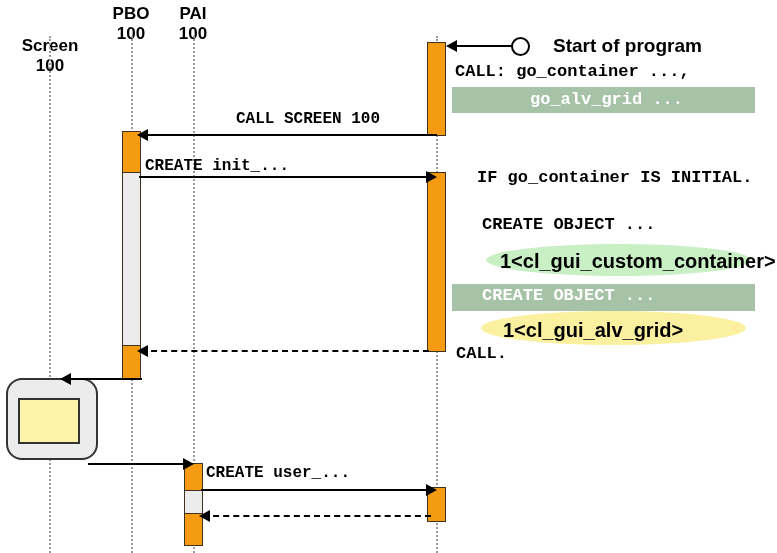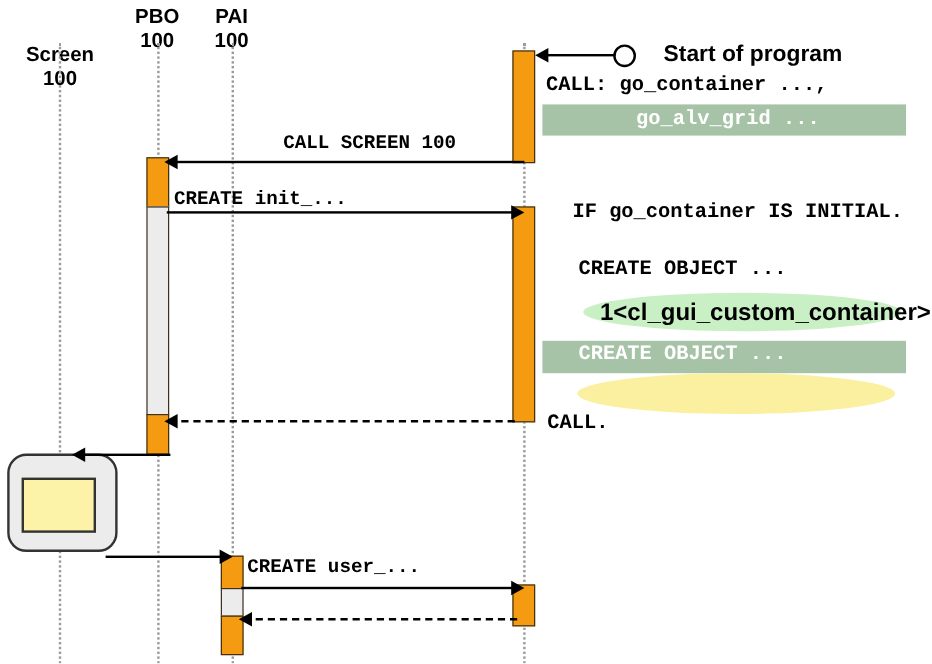--- a/index.html
+++ b/index.html
@@ -211,16 +211,17 @@
 
   <div class="code" style="left:482px; top:215px;">CREATE OBJECT ...</div>
 
   <div class="ellipse green" style="left:486px; top:244px; width:265px; height:32px;"></div>
   <div class="ell-label" style="left:500px; top:250px;">1&lt;cl_gui_custom_container&gt;</div>
 
   <div class="band" style="left:452px; top:284px; width:303px; height:27px;"></div>
   <div class="code onband" style="left:482px; top:286px;">CREATE OBJECT ...</div>
 
   <div class="ellipse yellow" style="left:481px; top:311px; width:265px; height:34px;"></div>
+  <div class="ell-label" style="left:503px; top:319px;">1&lt;cl_gui_alv_grid&gt;</div>
 
   <div class="code" style="left:456px; top:344px;">CALL.</div>
 
 </div>
 
 </body></html>

